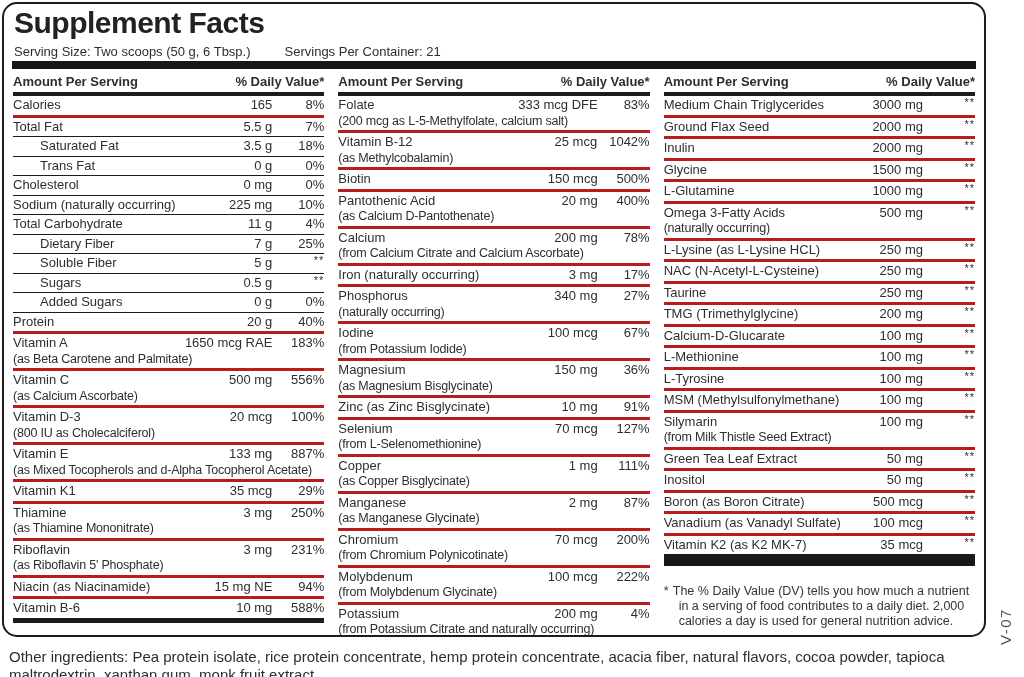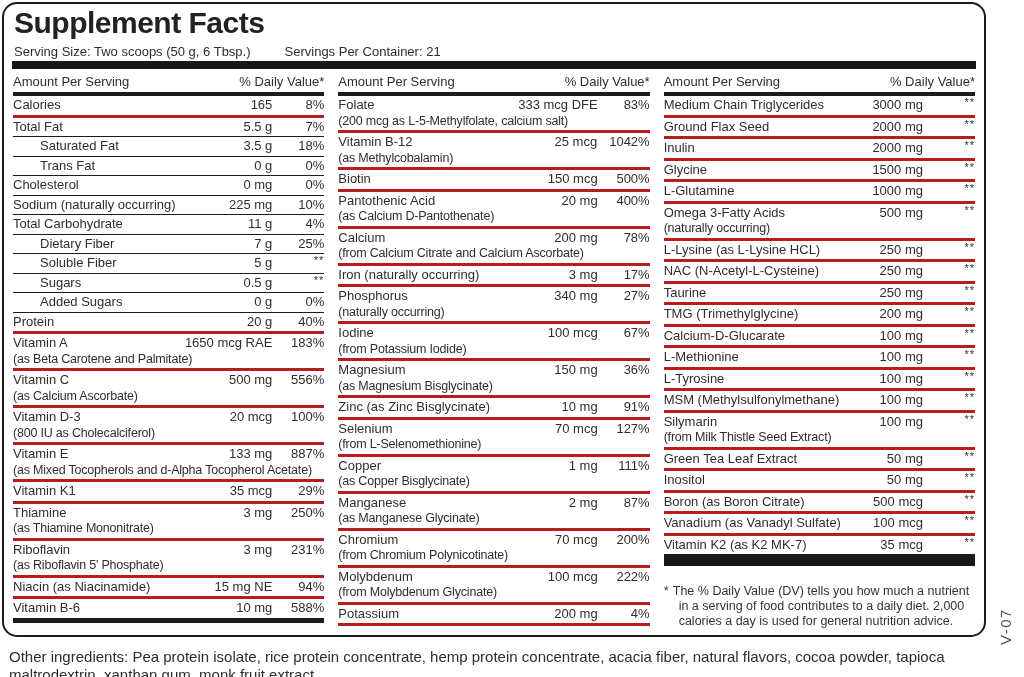--- a/index.html
+++ b/index.html
@@ -9,21 +9,21 @@
          border:2px solid #1c1c1c;border-radius:15px;box-sizing:border-box;
          background:#fff;overflow:hidden;}
   .title{position:absolute;left:10px;top:2px;font-size:30px;font-weight:bold;
          letter-spacing:-0.5px;color:#222;white-space:nowrap;}
   .serving-line{position:absolute;left:10px;top:40px;font-size:13px;color:#2e2e2e;white-space:nowrap;}
   .serving-line .gap{display:inline-block;width:34px;}
   .topbar{position:absolute;left:8px;right:8px;top:57px;height:8px;background:#171717;}
   .cols{position:absolute;left:9px;right:9px;top:68px;bottom:4px;display:flex;gap:14px;}
   .col{flex:1 1 0;min-width:0;}
   .hdr{display:flex;justify-content:space-between;align-items:flex-start;
-       font-size:13px;line-height:17px;padding:1px 0 2px 0;border-bottom:4px solid #1c1c1c;}
+       font-size:13px;line-height:17px;padding:1px 0 2px 0;border-bottom:4px solid #1c1c1c;font-weight:bold;}
   .row{padding:1px 0 1px 0;}
   .row.indent .rline{padding-left:27px;align-items:center;}
   .sep-thin{border-bottom:1.5px solid #1c1c1c;}
   .sep-thick{border-bottom:3px solid #b91c1c;}
   .sep-heavy{border-bottom:5px solid #1c1c1c;}
   .rline{display:flex;align-items:baseline;line-height:16.5px;font-size:13px;}
   .nname{white-space:nowrap;}
   .amt{margin-left:auto;padding-right:12px;white-space:nowrap;}
   .dv{min-width:40px;text-align:right;white-space:nowrap;flex:0 0 auto;}
   .dv.est{font-size:11px;position:relative;top:-3px;letter-spacing:1px;}
@@ -334,20 +334,21 @@
                 <span class="dv">222%</span>
               </div>
               <div class="sub">(from Molybdenum Glycinate)</div>
             </div>
             <div class="row sep-thick">
               <div class="rline">
                 <span class="nname">Potassium</span>
                 <span class="amt">200 mg</span>
                 <span class="dv">4%</span>
               </div>
+              <div class="sub">(from Potassium Citrate and naturally occurring)</div>
             </div>
           </div>
       </div>
 
       <div class="col">
         <div class="hdr">
           <span>Amount Per Serving</span>
           <span>% Daily Value*</span>
         </div>
         <div>

